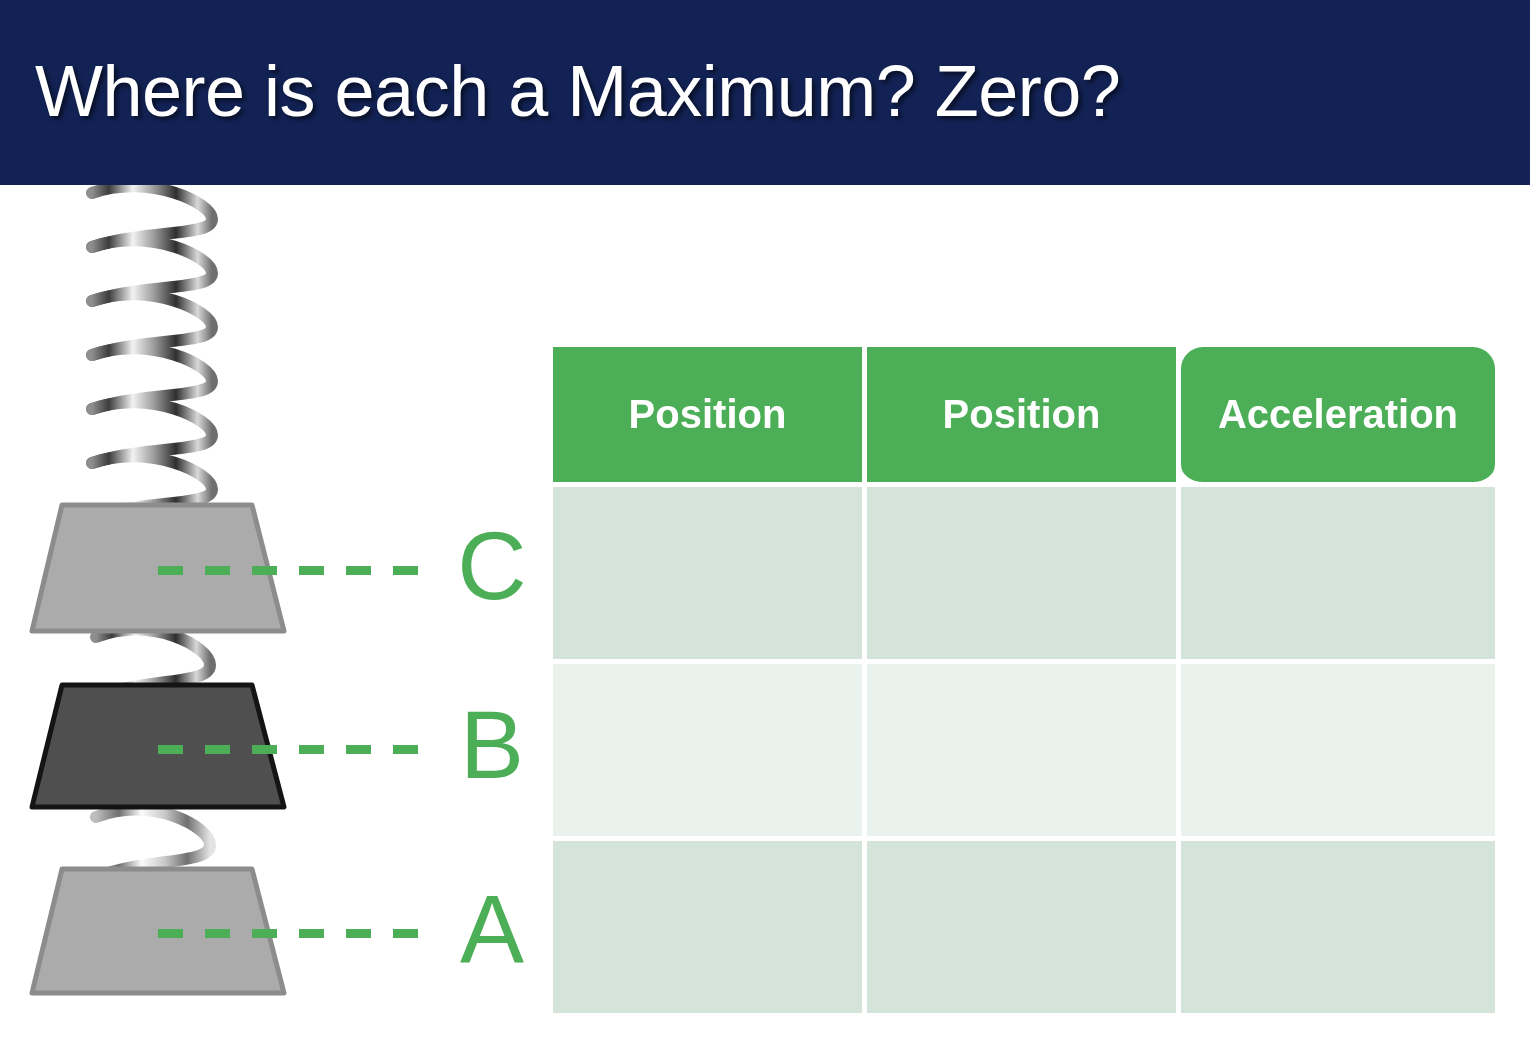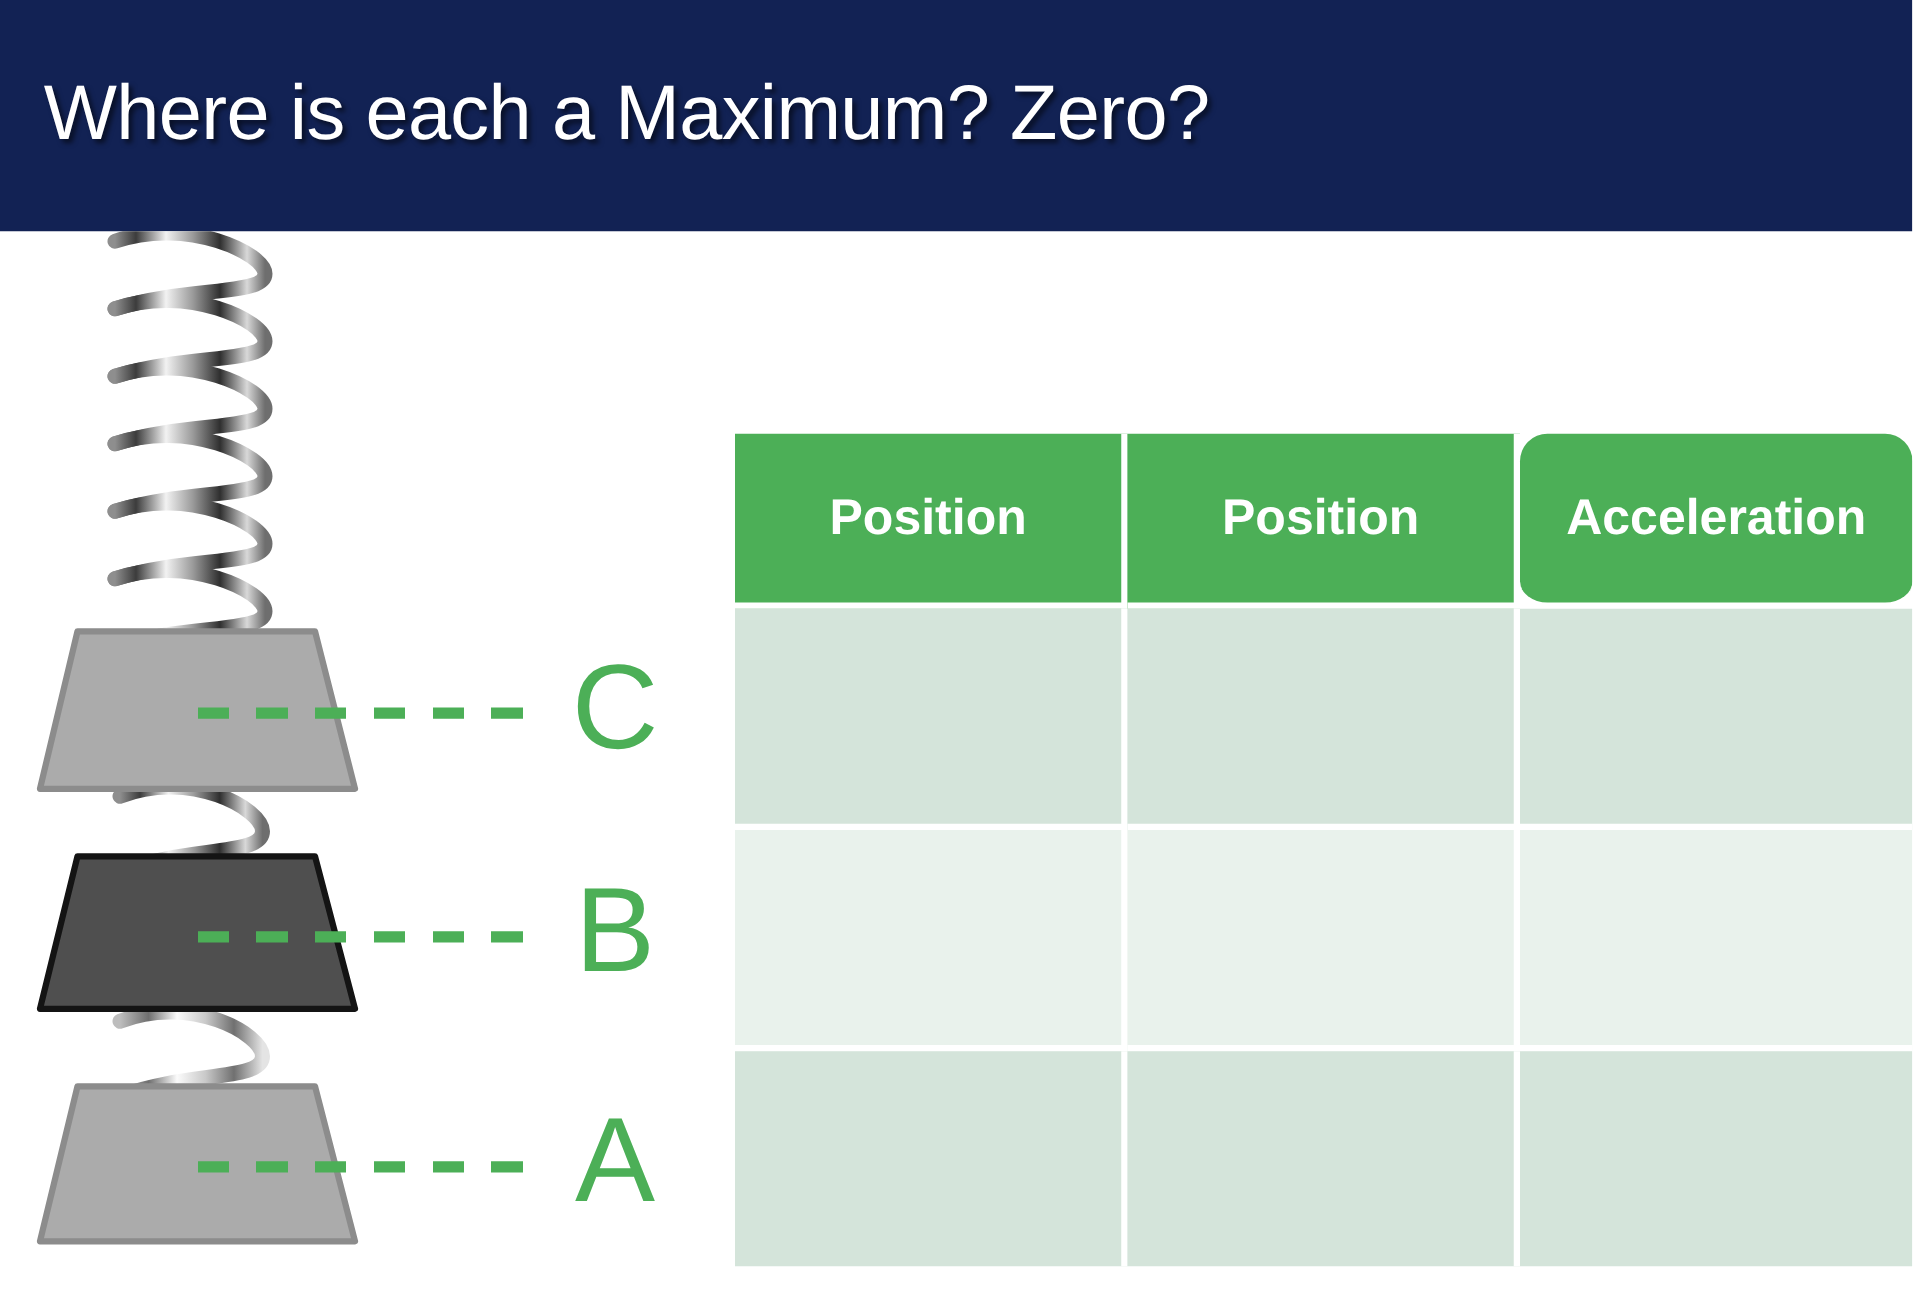--- a/index.html
+++ b/index.html
@@ -30,21 +30,21 @@
   #title-text {
     position: absolute;
     left: 35px;
     top: 16px;
     width: 1460px;
     height: 150px;
     line-height: 150px;
     color: #ffffff;
     font-family: "Liberation Sans", sans-serif;
     font-weight: 300;
-    font-size: 62px;
+    font-size: 72px;
     letter-spacing: -0.5px;
     white-space: nowrap;
     text-shadow: 3px 3px 4px rgba(0,0,0,0.55);
   }
 
   
   #diagram {
     position: absolute;
     left: 0;
     top: 185px;
@@ -88,21 +88,20 @@
   
   #data-table {
     position: absolute;
     left: 553px;
     top: 347px;
     width: 942px;
     height: 655px;
     border-collapse: separate;
     border-spacing: 0;
     table-layout: fixed;
-    margin-left: 35px;
   }
   #data-table th {
     background: #4CAF57;
     color: #ffffff;
     font-family: "Liberation Sans", sans-serif;
     font-weight: bold;
     font-size: 40px;
     height: 135px;
     padding: 0;
     text-align: center;

